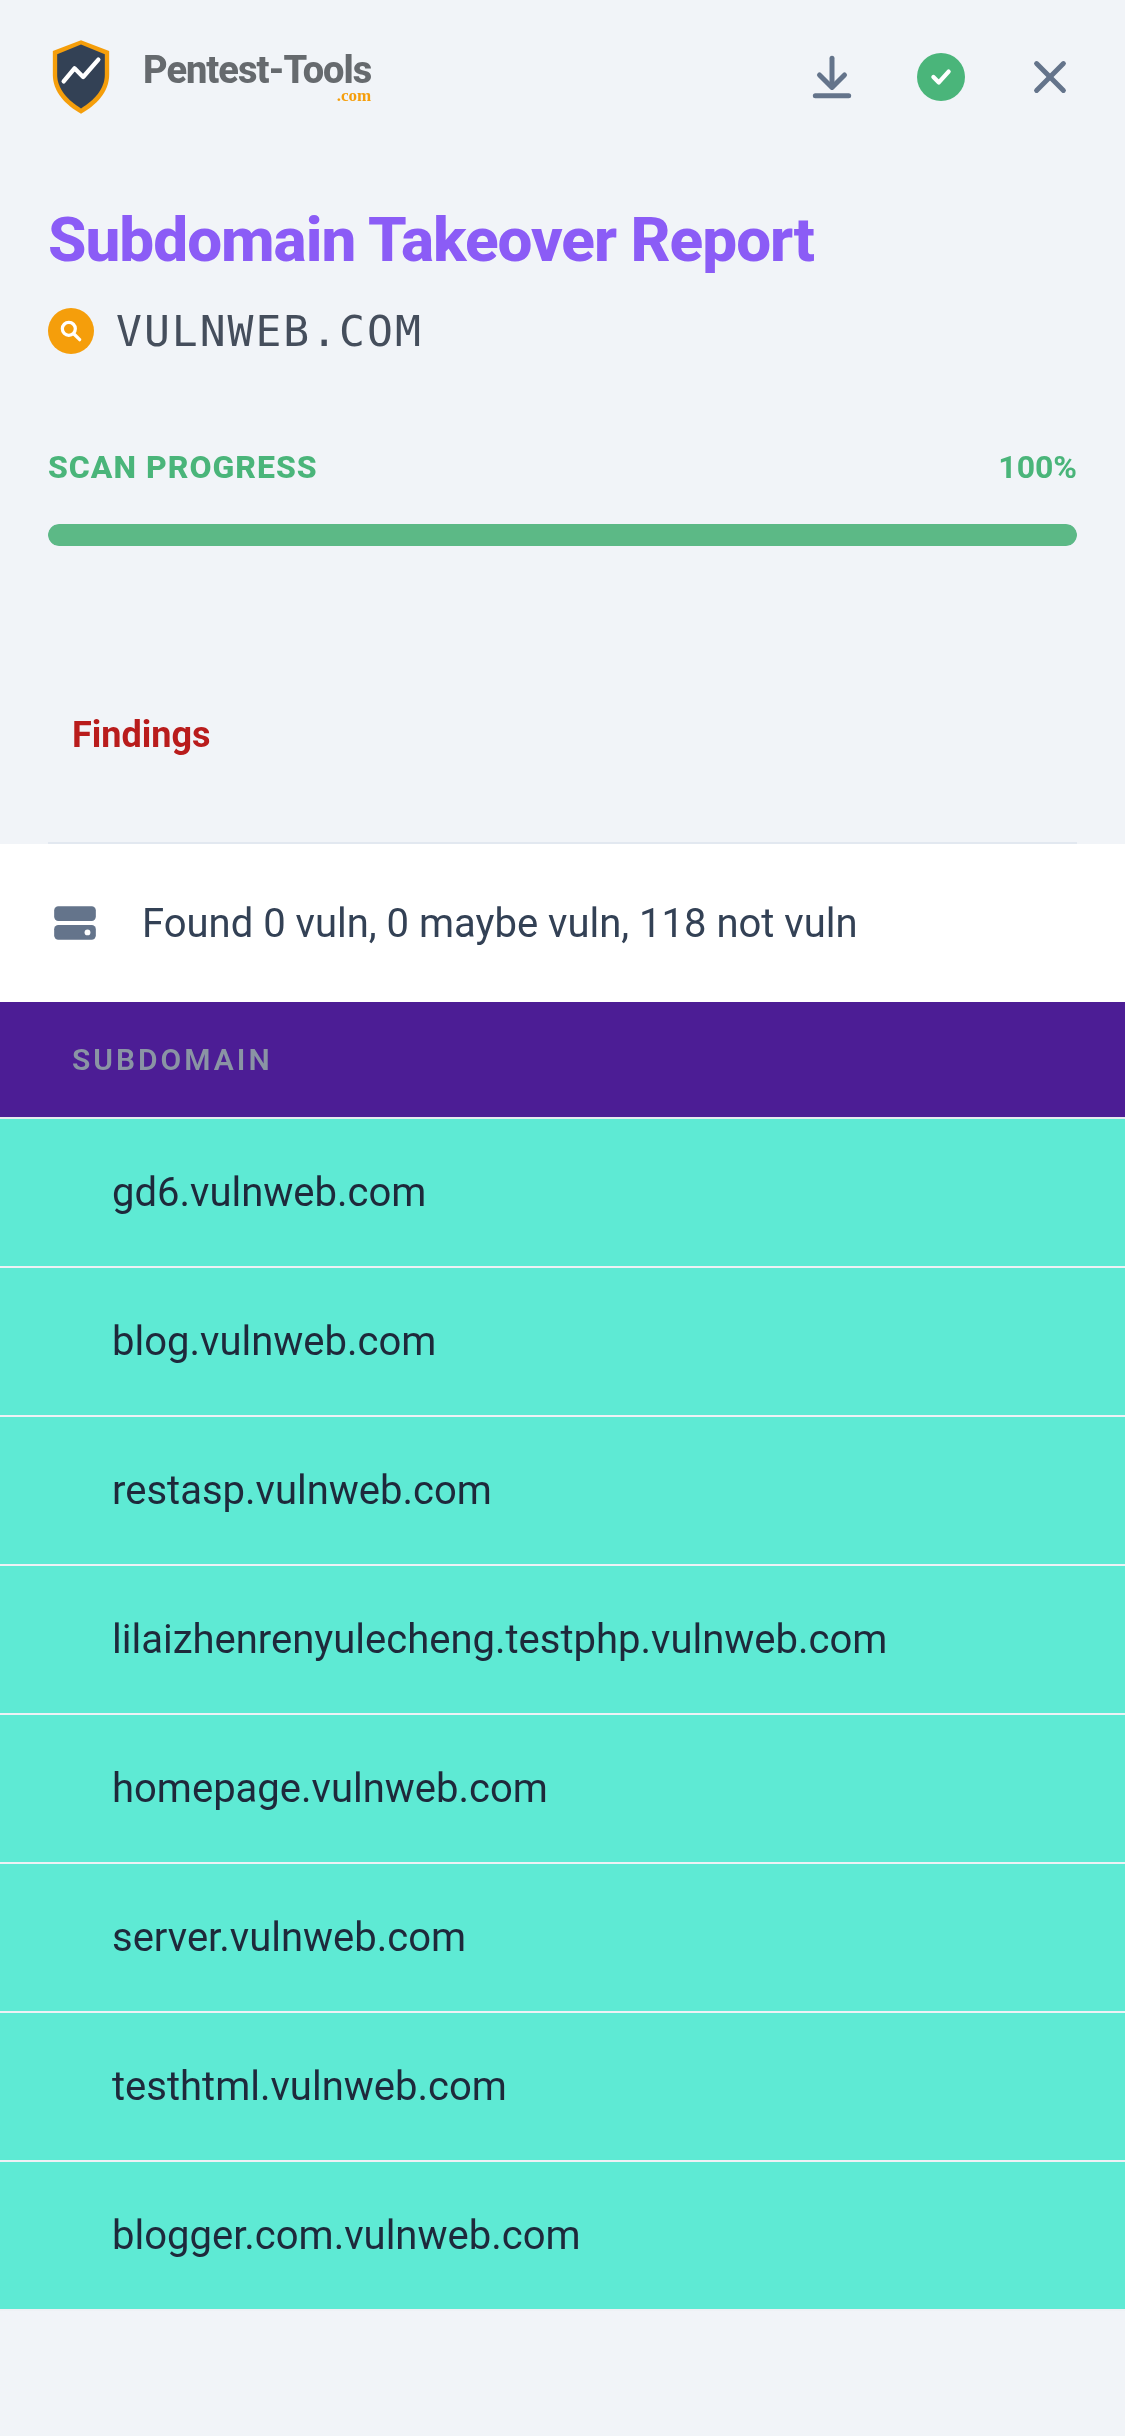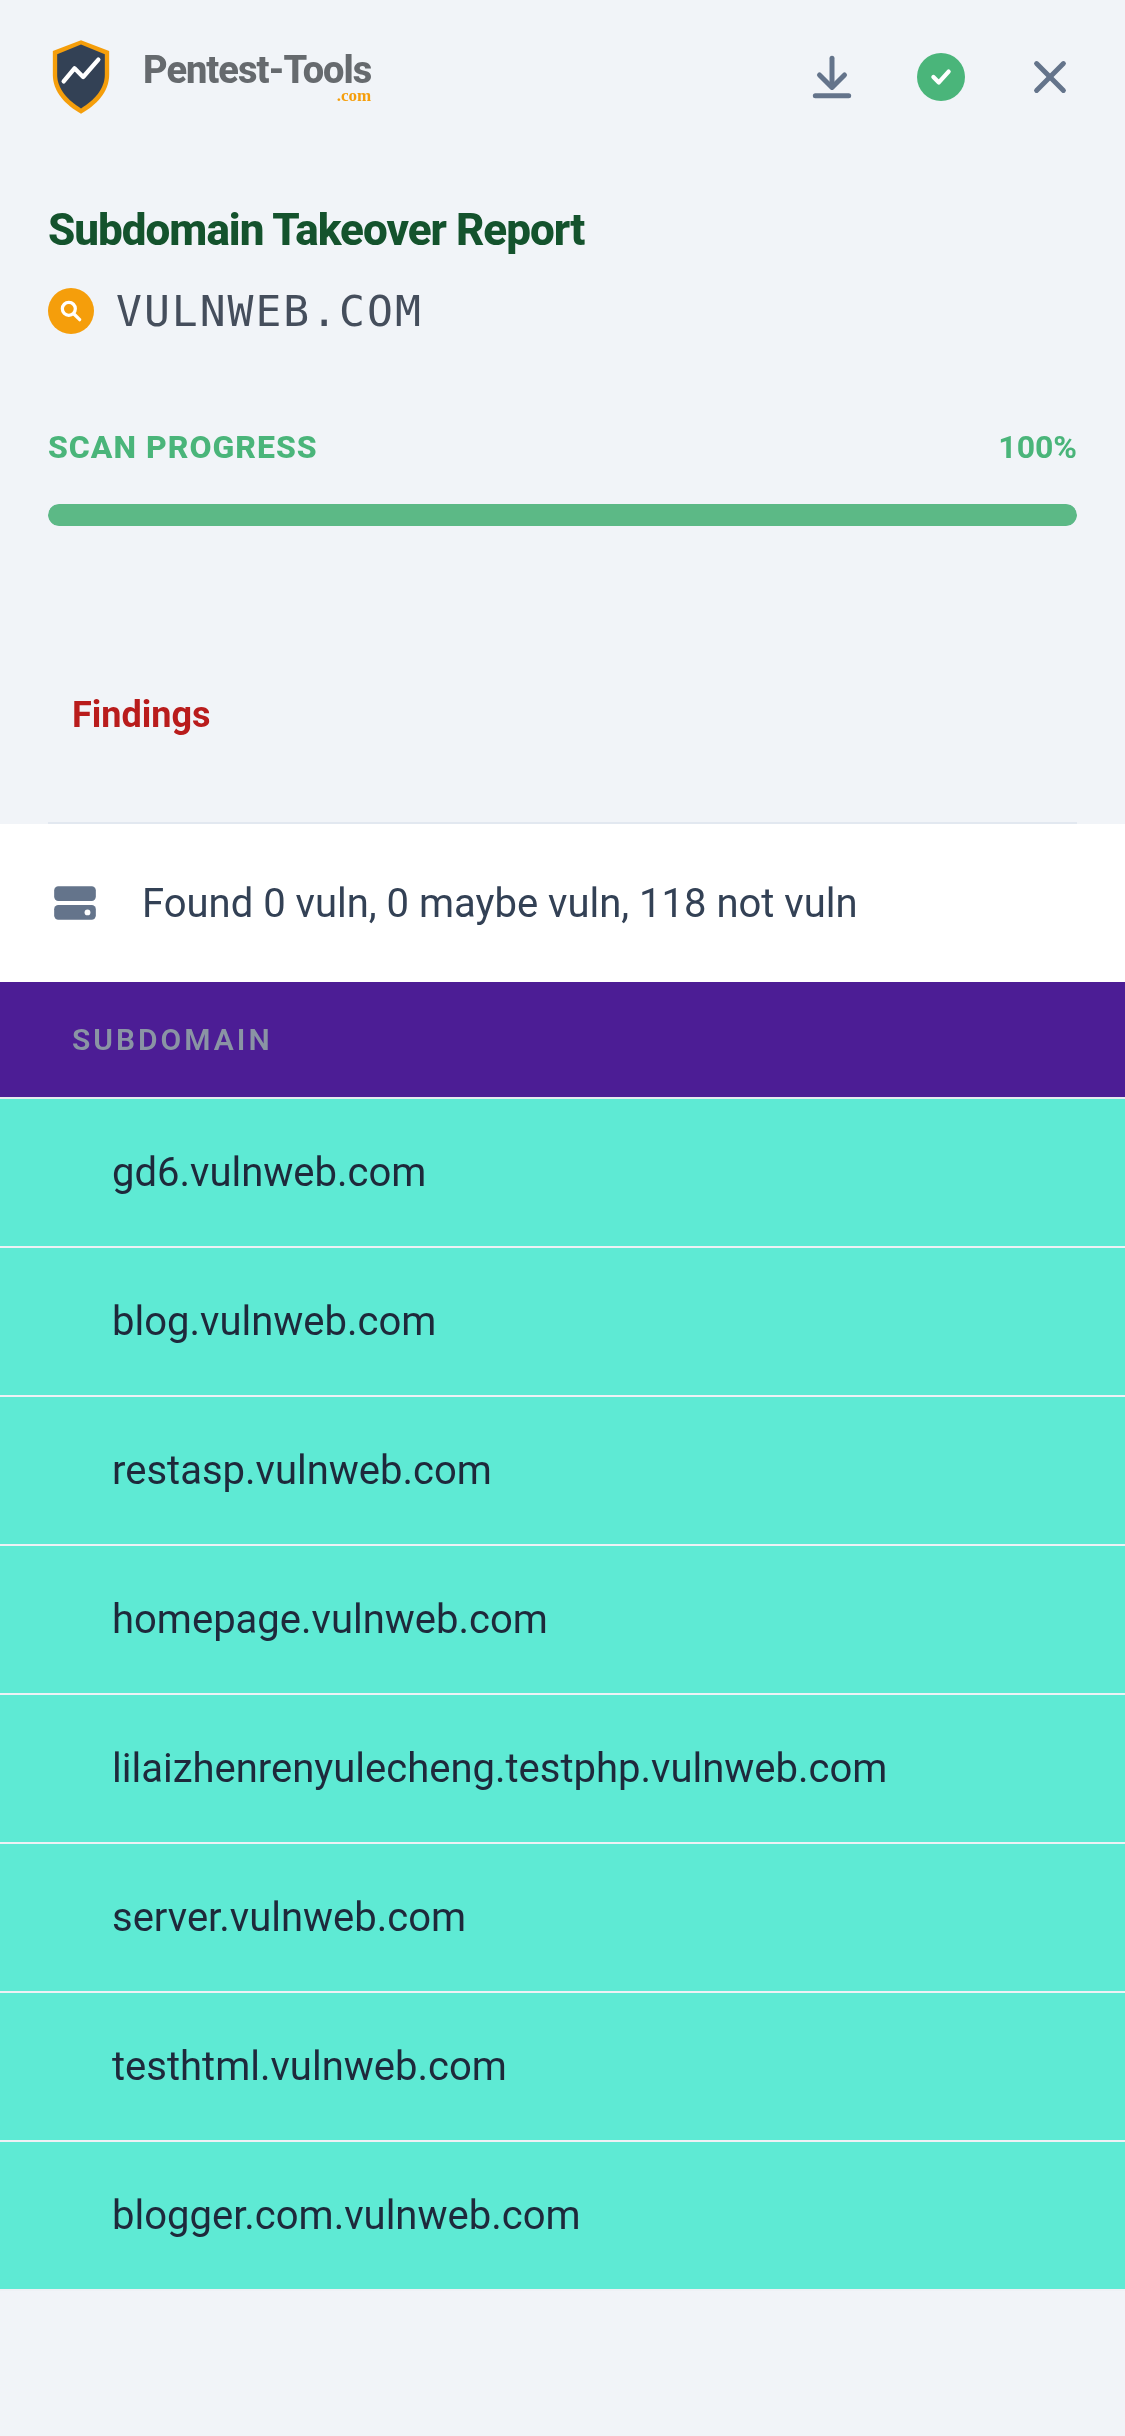--- a/index.html
+++ b/index.html
@@ -64,23 +64,23 @@
     background: #4ab57a;
     border-radius: 50%;
     display: flex;
     align-items: center;
     justify-content: center;
   }
   .main {
     padding: 62px 48px 0 48px;
   }
   .report-title {
-    font-size: 44px;
+    font-size: 62px;
     font-weight: 800;
-    color: #14532d;
+    color: #8b5cf6;
     letter-spacing: -1px;
     line-height: 1.1;
   }
   .target-row {
     display: flex;
     align-items: center;
     gap: 22px;
     margin-top: 32px;
   }
   .target-badge {
@@ -262,19 +262,19 @@
   </div>
 
   <div class="table-header">
     <span class="table-header-text">SUBDOMAIN</span>
   </div>
 
   <div class="subdomain-list">
     <div class="subdomain-row">gd6.vulnweb.com</div>
     <div class="subdomain-row">blog.vulnweb.com</div>
     <div class="subdomain-row">restasp.vulnweb.com</div>
+    <div class="subdomain-row">lilaizhenrenyulecheng.testphp.vulnweb.com</div>
     <div class="subdomain-row">homepage.vulnweb.com</div>
-    <div class="subdomain-row">lilaizhenrenyulecheng.testphp.vulnweb.com</div>
     <div class="subdomain-row">server.vulnweb.com</div>
     <div class="subdomain-row">testhtml.vulnweb.com</div>
     <div class="subdomain-row">blogger.com.vulnweb.com</div>
   </div>
 </div>
 
 </body></html>

